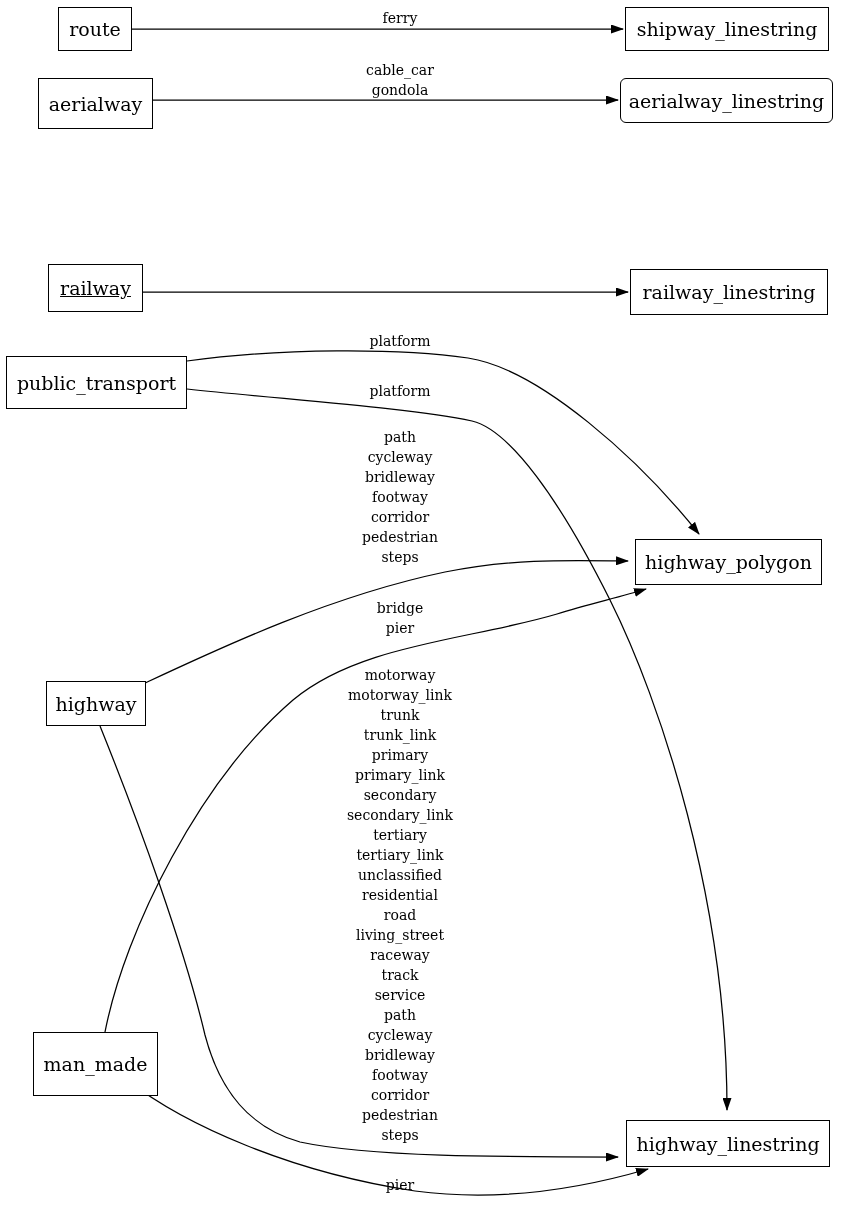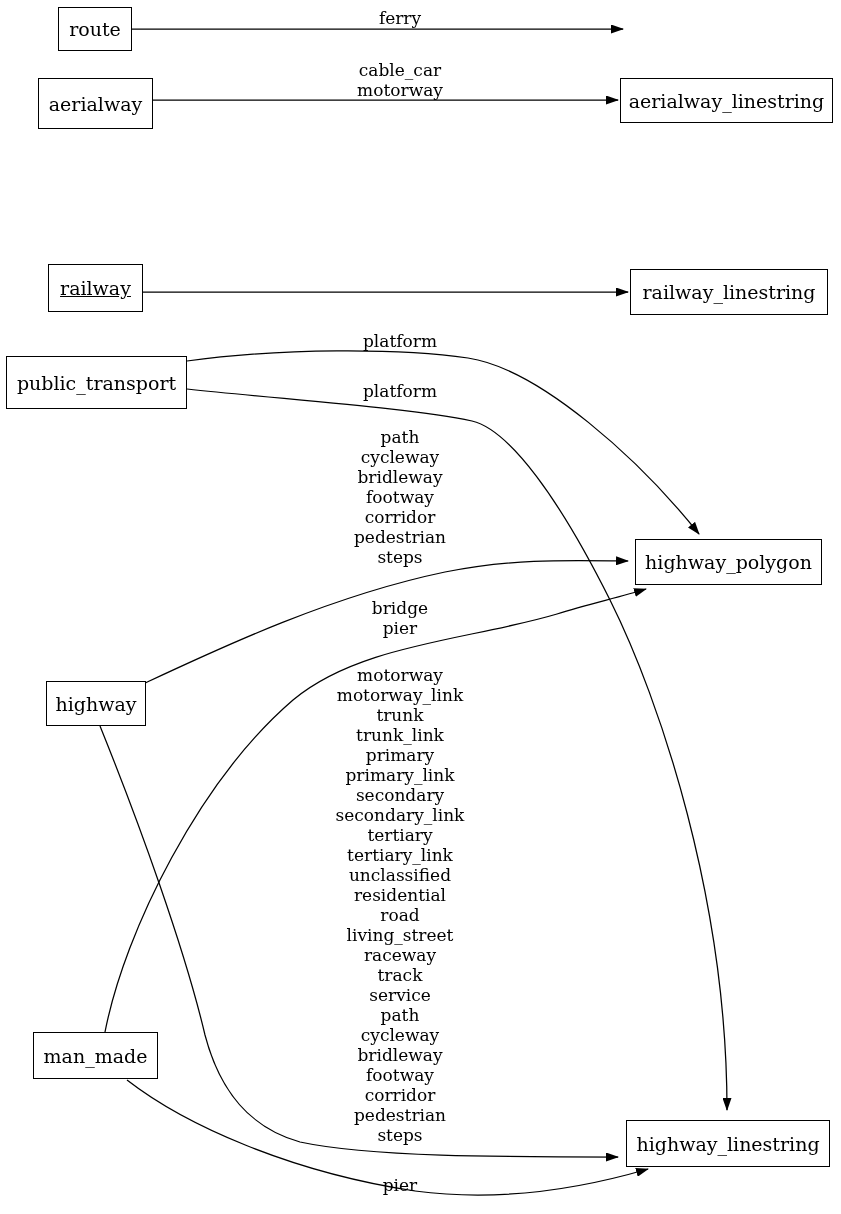--- a/index.html
+++ b/index.html
@@ -38,21 +38,21 @@
     justify-content: center;
     font-size: 19px;
     line-height: 20px;
     white-space: nowrap;
   }
   .edge-label {
     position: absolute;
     width: 300px;
     left: 250px;
     text-align: center;
-    font-size: 17px;
+    font-size: 14px;
     line-height: 20px;
     white-space: pre-line;
   }
 </style>
 </head>
 <body>
 
 <div class="canvas">
 
   <svg class="edges-layer" width="841" height="1214" viewBox="0 0 841 1214" xmlns="http://www.w3.org/2000/svg">
@@ -76,43 +76,44 @@
 
     <path class="edge" marker-end="url(#arrow)" d="M 100 726 C 140 825, 185 950, 205 1035 C 220 1092, 250 1128, 300 1142 C 370 1157, 500 1157, 618 1157"></path>
 
     <path class="edge" marker-end="url(#arrow)" d="M 105 1032 C 125 930, 200 780, 293 700 C 360 644, 470 640, 557 614 C 590 604, 620 597, 646 589"></path>
 
     <path class="edge" marker-end="url(#arrow)" d="M 127 1080 C 185 1125, 290 1172, 415 1191 C 505 1203, 590 1186, 648 1169"></path>
   </svg>
 
   <div class="node" style="left:58px; top:7px; width:74px; height:44px;">route</div>
 
+  <div class="node" style="left:625px; top:7px; width:204px; height:44px;">shipway_linestring</div>
 
   <div class="node" style="left:38px; top:78px; width:115px; height:51px;">aerialway</div>
 
-  <div class="node" style="left:620px; top:78px; width:213px; height:45px;">aerialway_linestring</div>
+  <div class="node" style="left:620px; top:78px; width:213px; height:45px;border-radius:6px;">aerialway_linestring</div>
 
   <div class="node" style="left:48px; top:264px; width:95px; height:48px;text-decoration:underline;">railway</div>
 
   <div class="node" style="left:630px; top:269px; width:198px; height:46px;text-align:right;">railway_linestring</div>
 
   <div class="node" style="left:6px; top:356px; width:181px; height:53px;">public_transport</div>
 
   <div class="node" style="left:46px; top:681px; width:100px; height:45px;">highway</div>
 
   <div class="node" style="left:635px; top:539px; width:187px; height:46px;">highway_polygon</div>
 
-  <div class="node" style="left:33px; top:1032px; width:125px; height:47px;">man_made</div>
+  <div class="node" style="left:33px; top:1032px; width:125px; height:64px;">man_made</div>
 
   <div class="node" style="left:626px; top:1120px; width:204px; height:47px;">highway_linestring</div>
 
   <div class="edge-label" style="top:8px;">ferry</div>
 
   <div class="edge-label" style="top:60px;">cable_car
-motorway</div>
+gondola</div>
 
 
   <div class="edge-label" style="top:331px;">platform</div>
 
   <div class="edge-label" style="top:381px;">platform</div>
 
   <div class="edge-label" style="top:427px;">path
 cycleway
 bridleway
 footway

